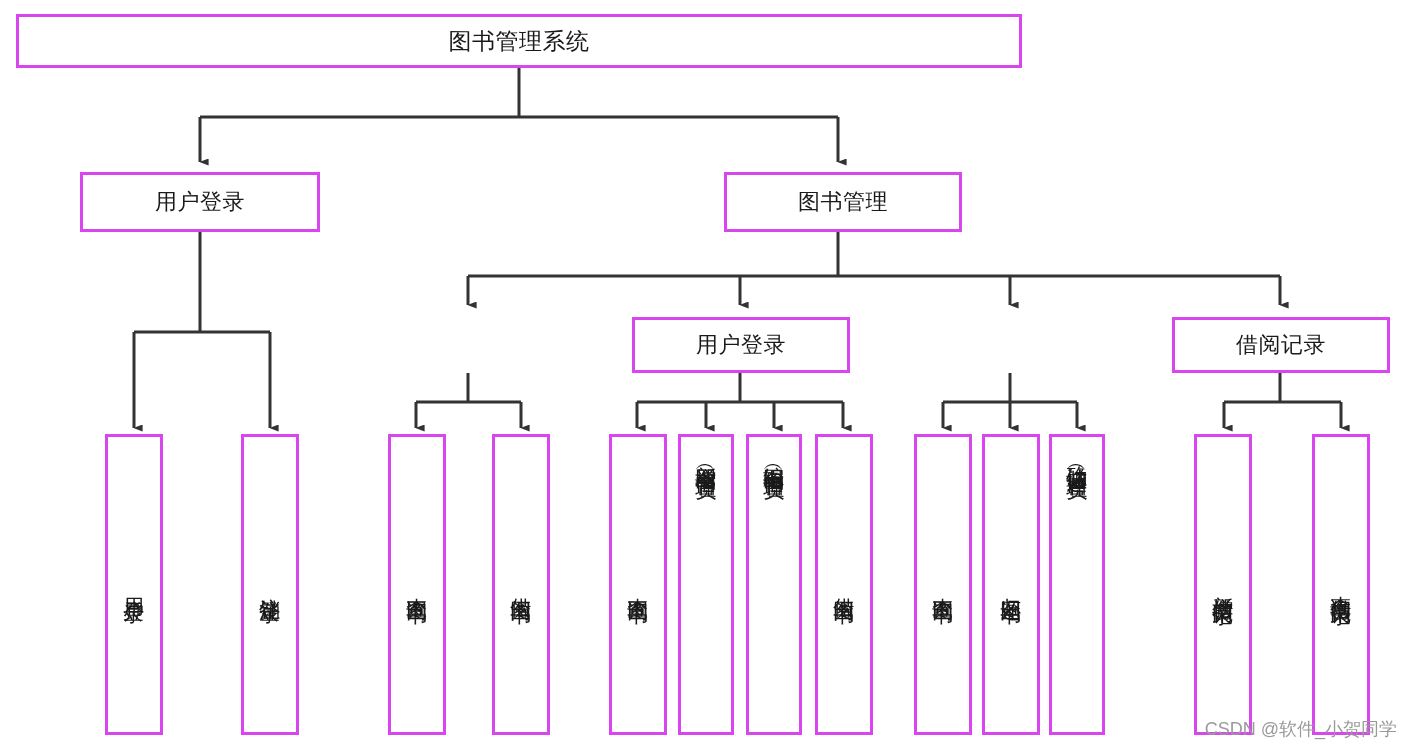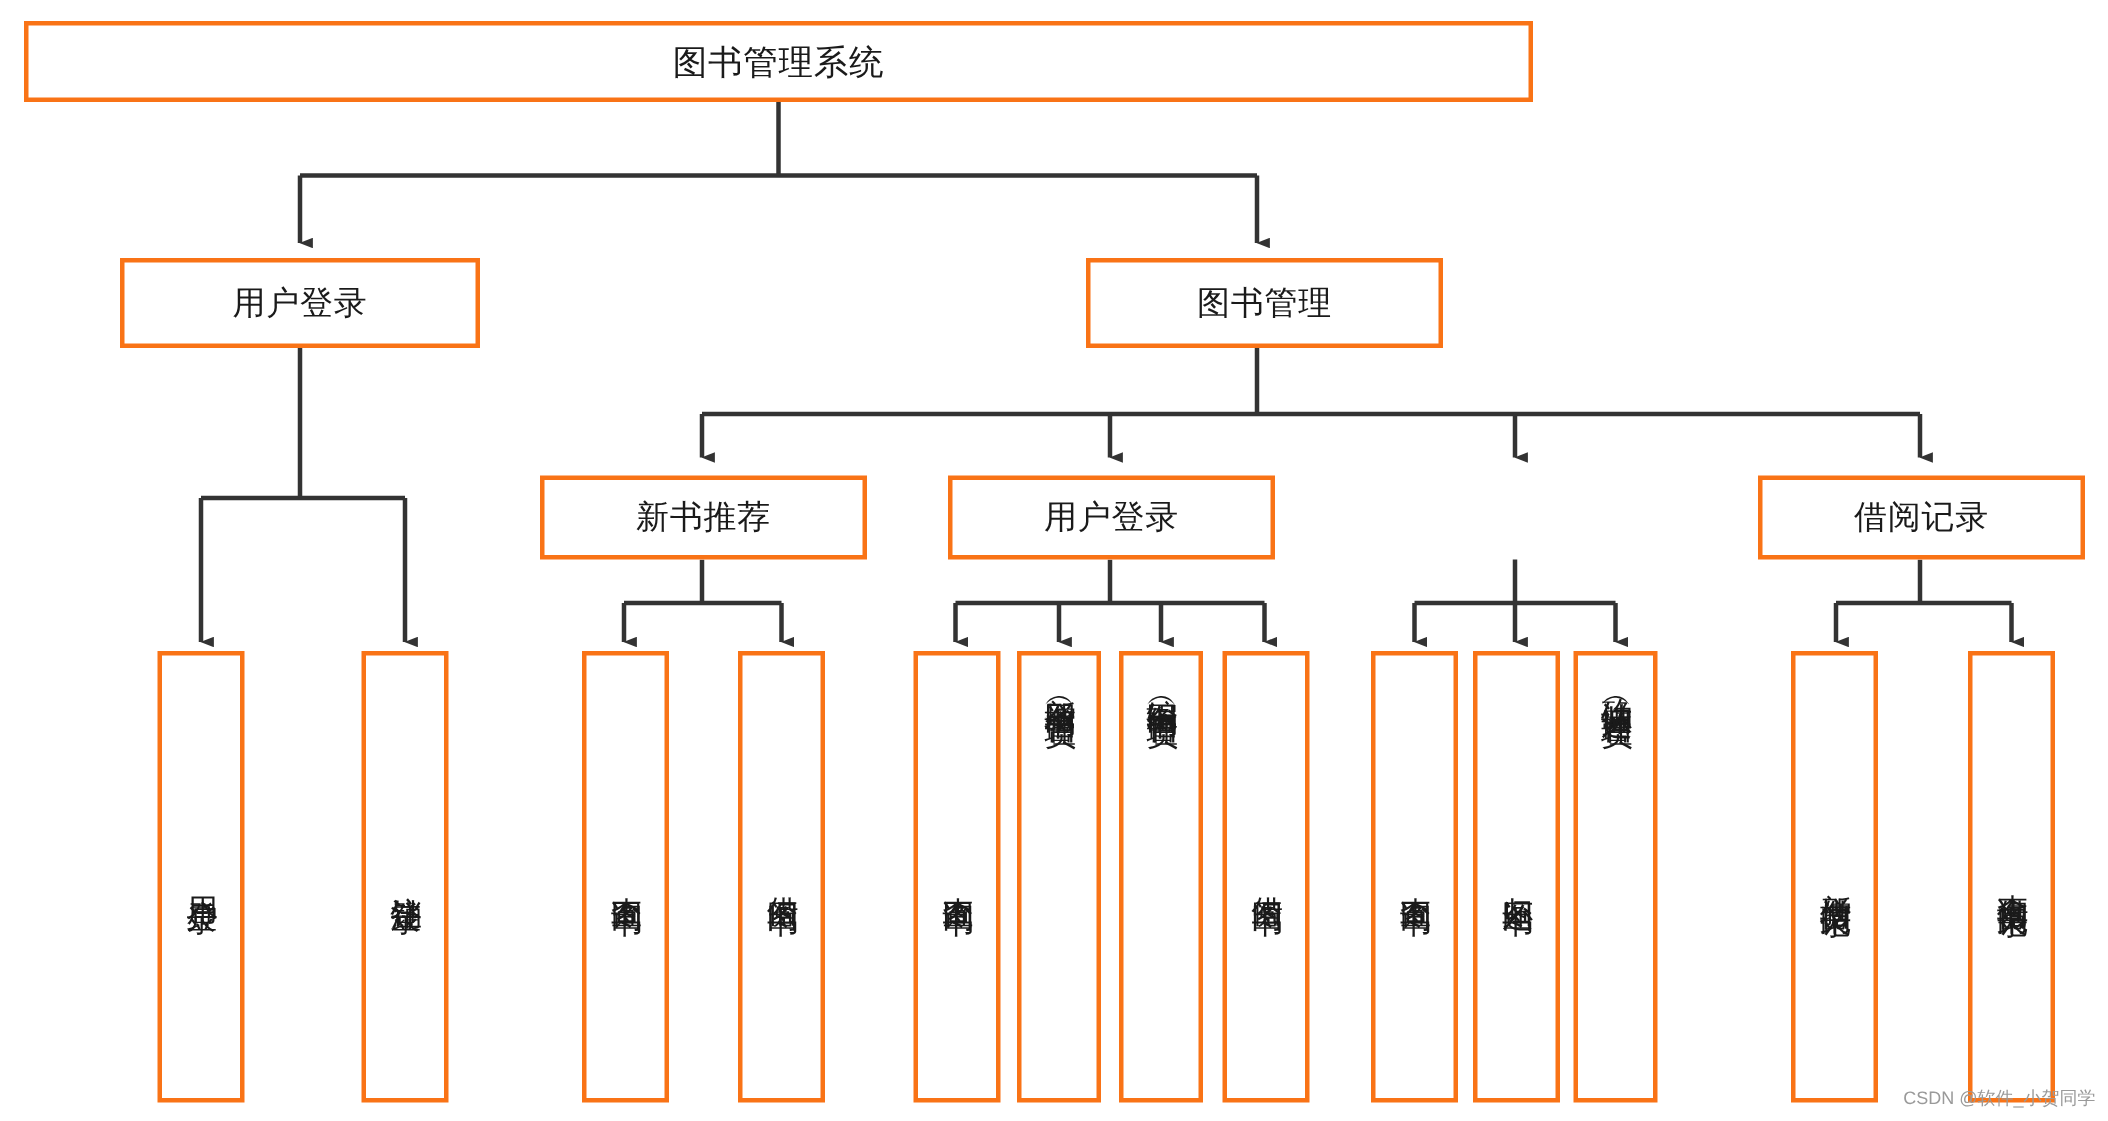--- a/index.html
+++ b/index.html
@@ -23,21 +23,21 @@
     position: absolute;
     left: 0;
     top: 0;
     width: 1405px;
     height: 747px;
     pointer-events: none;
   }
   .node-box {
     position: absolute;
     box-sizing: border-box;
-    border: 3px solid #f97316;
+    border: 3px solid #d946ef;
     background: #ffffff;
     display: flex;
     align-items: center;
     justify-content: center;
     z-index: 2;
   }
   .node-label {
     font-size: 22px;
     line-height: 1.05;
     color: #1a1a1a;
@@ -63,21 +63,21 @@
     align-items: center;
     padding-top: 0;
   }
   .node-box.root .node-label {
     font-size: 23px;
   }
   #watermark {
     position: absolute;
     right: 8px;
     bottom: 6px;
-    font-size: 12px;
+    font-size: 18px;
     color: #9a9a9a;
     white-space: nowrap;
     z-index: 5;
     font-family: "Liberation Sans", "DejaVu Sans", sans-serif;
   }
 </style>
 </head>
 <body>
 
 <div id="diagram-root">
@@ -137,23 +137,20 @@
   </div>
 
   <div class="node-box" style="left:80px; top:172px; width:240px; height:60px;">
     <span class="node-label">用户登录</span>
   </div>
 
   <div class="node-box" style="left:724px; top:172px; width:238px; height:60px;">
     <span class="node-label">图书管理</span>
   </div>
 
-  <div class="node-box" style="left:360px; top:317px; width:218px; height:56px;">
-    <span class="node-label">新书推荐</span>
-  </div>
 
   <div class="node-box" style="left:632px; top:317px; width:218px; height:56px;">
     <span class="node-label">用户登录</span>
   </div>
 
 
   <div class="node-box" style="left:1172px; top:317px; width:218px; height:56px;">
     <span class="node-label">借阅记录</span>
   </div>
 

